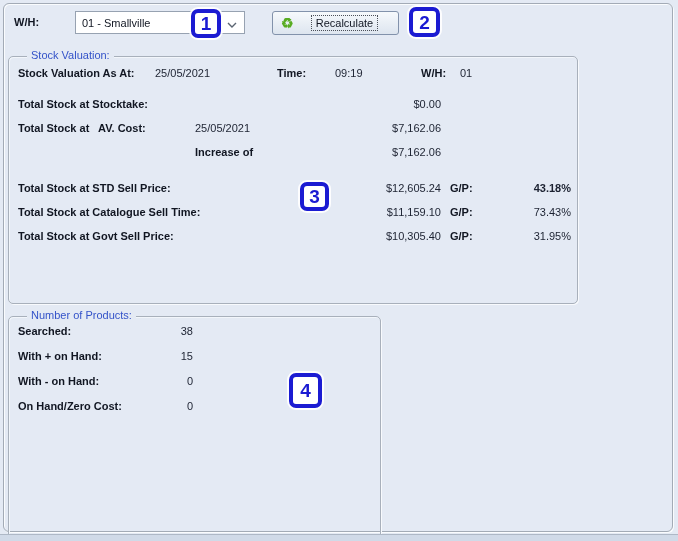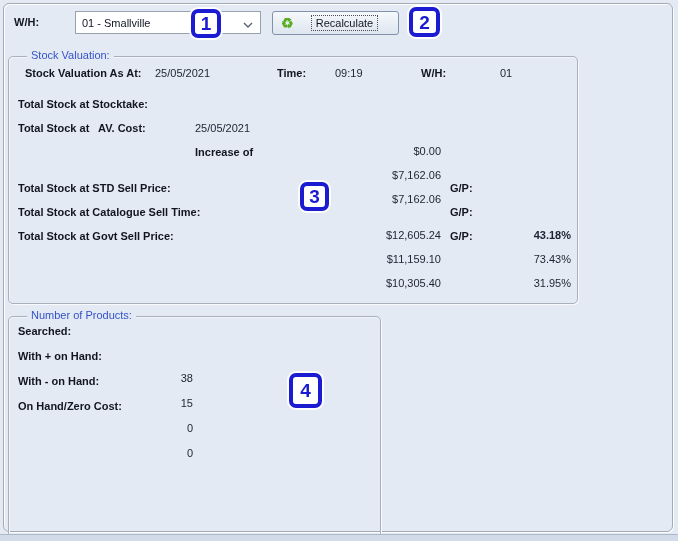--- a/index.html
+++ b/index.html
@@ -18,34 +18,34 @@
     border:1px solid #a3abb6;
     border-radius:6px;
     box-shadow: inset 1px 1px 0 #fafcfe, 1px 1px 0 #fafcfe;
   }
   .bottom-strip {
     position:absolute; left:0; top:534px; width:678px; height:7px;
     background:#d0dae8; border-top:1px solid #aeb8c6;
   }
   .lbl { position:absolute; font-weight:bold; white-space:pre; }
   .val { position:absolute; white-space:pre; color:#1c2231; }
-  .amount { position:absolute; text-align:right; color:#1c2231;margin-top:47px; }
+  .amount { position:absolute; text-align:right; color:#1c2231; }
   .groupbox {
     position:absolute;
     border:1px solid #a8b0bb;
     border-radius:5px;
     box-shadow: 1px 1px 0 #f8fafd, inset 1px 1px 0 #f2f6fb;
   }
   .groupbox-title {
     position:absolute; top:-8px; left:18px;
     background:#e4eaf4; padding:0 4px;
     color:#3453c9; font-size:11px; white-space:pre;
   }
   .combobox {
-    position:absolute; left:75px; top:11px; width:186px; height:23px;
+    position:absolute; left:75px; top:11px; width:170px; height:23px;
     background:#ffffff; border:1px solid #97a2b1; 
     display:flex; align-items:center; padding-left:6px;
     cursor:default;
   }
   .combobox .chev { position:absolute; right:7px; top:7px; }
   .btn {
     position:absolute; left:272px; top:11px; width:127px; height:24px;
     background:linear-gradient(#f6f9fc, #dde5ef);
     border:1px solid #8292ab; border-radius:3px;
     display:flex; align-items:center; justify-content:center;
@@ -88,26 +88,26 @@
 
 <div class="btn">
   <span class="glyph">♻︎</span>
   <span class="btn-label">Recalculate</span>
 </div>
 
 <div class="groupbox" style="left:8px; top:56px; width:570px; height:248px;">
   <span class="groupbox-title">Stock Valuation:</span>
 </div>
 
-<span class="lbl" style="left:18px;  top:67px;margin-left:7px;">Stock Valuation As At:</span>
+<span class="lbl" style="left:18px;  top:67px;">Stock Valuation As At:</span>
 <span class="val" style="left:155px; top:67px;">25/05/2021</span>
 <span class="lbl" style="left:277px; top:67px;">Time:</span>
 <span class="val" style="left:335px; top:67px;">09:19</span>
 <span class="lbl" style="left:421px; top:67px;">W/H:</span>
-<span class="val" style="left:500px; top:67px;text-align:right;">01</span>
+<span class="val" style="left:460px; top:67px;text-align:right;">01</span>
 
 <span class="lbl" style="left:18px; top:98px;text-align:right;">Total Stock at Stocktake:</span>
 <span class="amount" style="left:330px; top:98px; width:111px;">$0.00</span>
 
 <span class="lbl" style="left:18px; top:122px;">Total Stock at   AV. Cost:</span>
 <span class="val" style="left:195px; top:122px;">25/05/2021</span>
 <span class="amount" style="left:330px; top:122px; width:111px;">$7,162.06</span>
 
 <span class="lbl" style="left:195px; top:146px;">Increase of</span>
 <span class="amount" style="left:330px; top:146px; width:111px;">$7,162.06</span>

